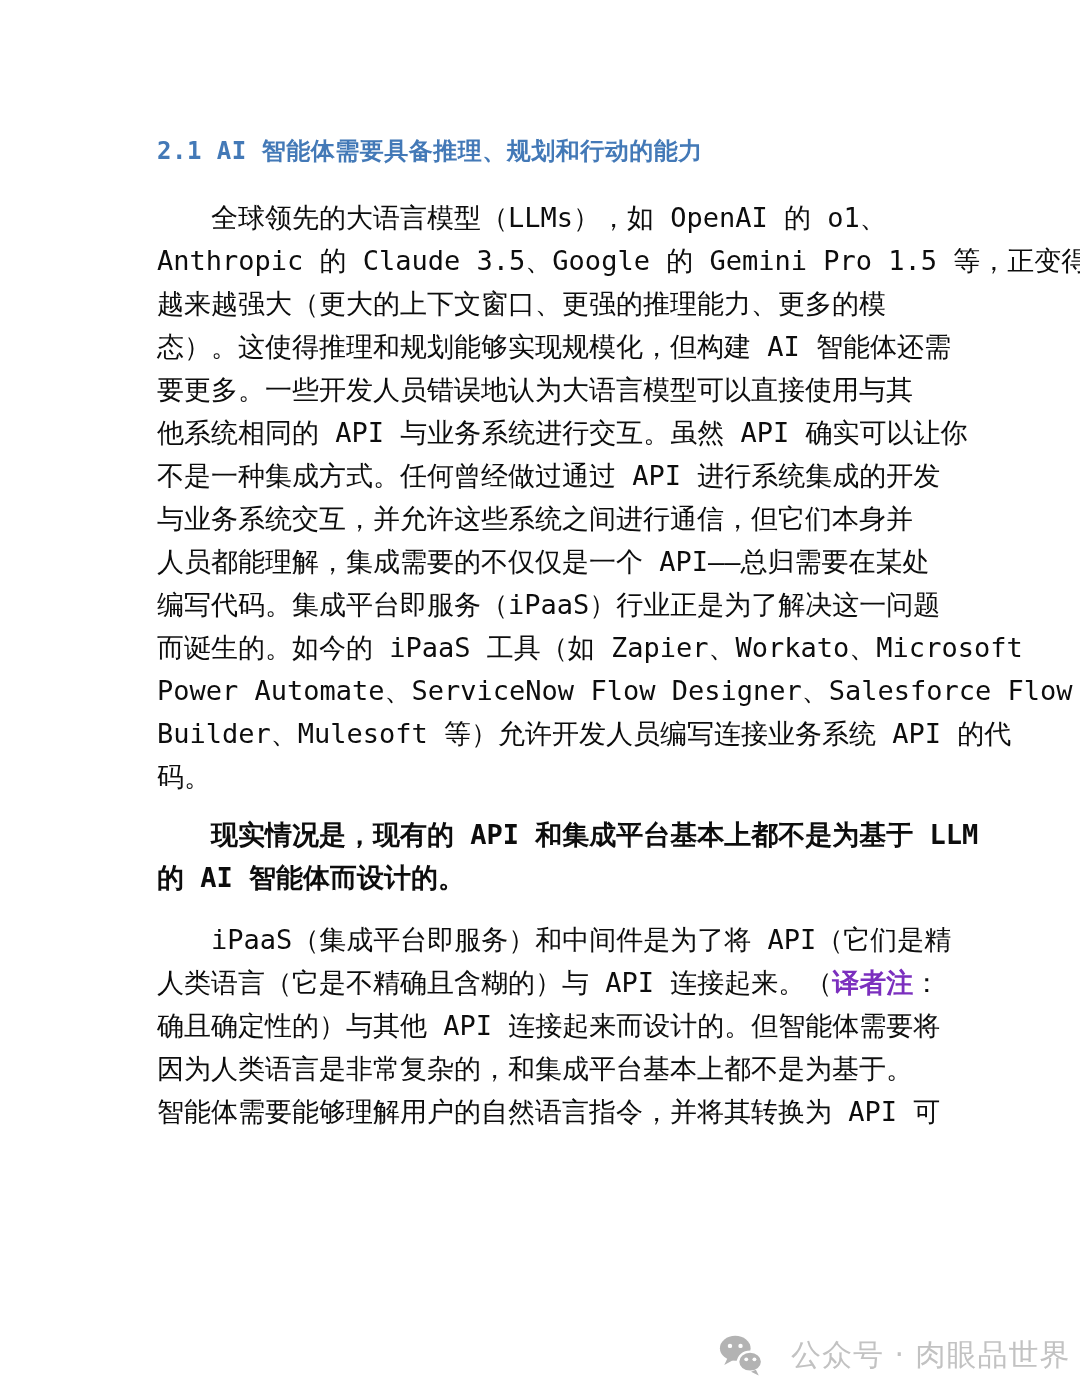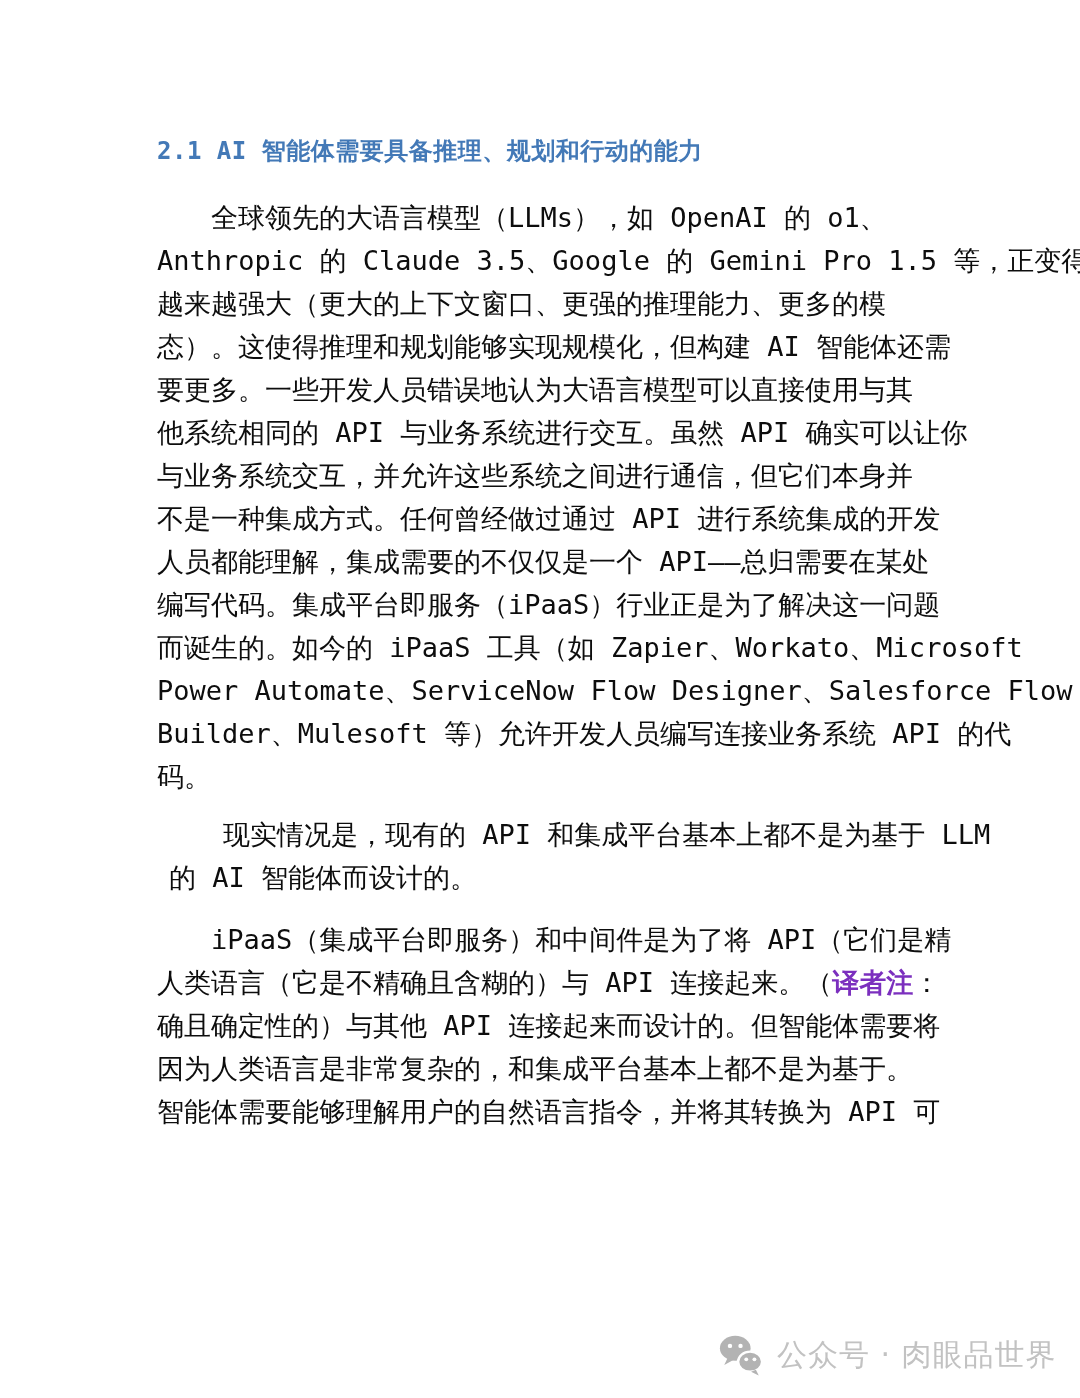--- a/index.html
+++ b/index.html
@@ -33,33 +33,33 @@
     margin: 0 0 15px 0;
     font-size: 27px;
     color: #0d0d0d;
   }
   .para.gap-lg { margin-bottom: 19px; }
   .ln {
     line-height: 43px;
     white-space: pre;
   }
   .indent { text-indent: 2em; }
-  .bold { font-weight: normal; margin-left: 12px; }
+  .bold { font-weight: bold; }
   .note {
     color: #7B2FBE;
     font-weight: bold;
   }
   .watermark {
     position: absolute;
     left: 718px;
     top: 1331px;
     height: 48px;
     display: flex;
     align-items: center;
-    gap: 13px;
+    gap: 27px;
   }
   .wm-icon { display: block; }
   .wm-text {
     font-family: "DejaVu Sans", "Liberation Sans", sans-serif;
     font-size: 30px;
     color: #c2c2c2;
     letter-spacing: 1px;
     white-space: pre;
   }
 </style>
@@ -71,22 +71,22 @@
 
     <h2 class="heading">2.1 AI 智能体需要具备推理、规划和行动的能力</h2>
 
     <div class="para">
       <div class="ln indent">全球领先的大语言模型（LLMs），如 OpenAI 的 o1、</div>
       <div class="ln">Anthropic 的 Claude 3.5、Google 的 Gemini Pro 1.5 等，正变得</div>
       <div class="ln">越来越强大（更大的上下文窗口、更强的推理能力、更多的模</div>
       <div class="ln">态）。这使得推理和规划能够实现规模化，但构建 AI 智能体还需</div>
       <div class="ln">要更多。一些开发人员错误地认为大语言模型可以直接使用与其</div>
       <div class="ln">他系统相同的 API 与业务系统进行交互。虽然 API 确实可以让你</div>
+      <div class="ln">不是一种集成方式。任何曾经做过通过 API 进行系统集成的开发</div>
       <div class="ln">与业务系统交互，并允许这些系统之间进行通信，但它们本身并</div>
-      <div class="ln">不是一种集成方式。任何曾经做过通过 API 进行系统集成的开发</div>
       <div class="ln">人员都能理解，集成需要的不仅仅是一个 API——总归需要在某处</div>
       <div class="ln">编写代码。集成平台即服务（iPaaS）行业正是为了解决这一问题</div>
       <div class="ln">而诞生的。如今的 iPaaS 工具（如 Zapier、Workato、Microsoft</div>
       <div class="ln">Power Automate、ServiceNow Flow Designer、Salesforce Flow</div>
       <div class="ln">Builder、Mulesoft 等）允许开发人员编写连接业务系统 API 的代</div>
       <div class="ln">码。</div>
     </div>
 
     <div class="para bold gap-lg">
       <div class="ln indent">现实情况是，现有的 API 和集成平台基本上都不是为基于 LLM</div>

